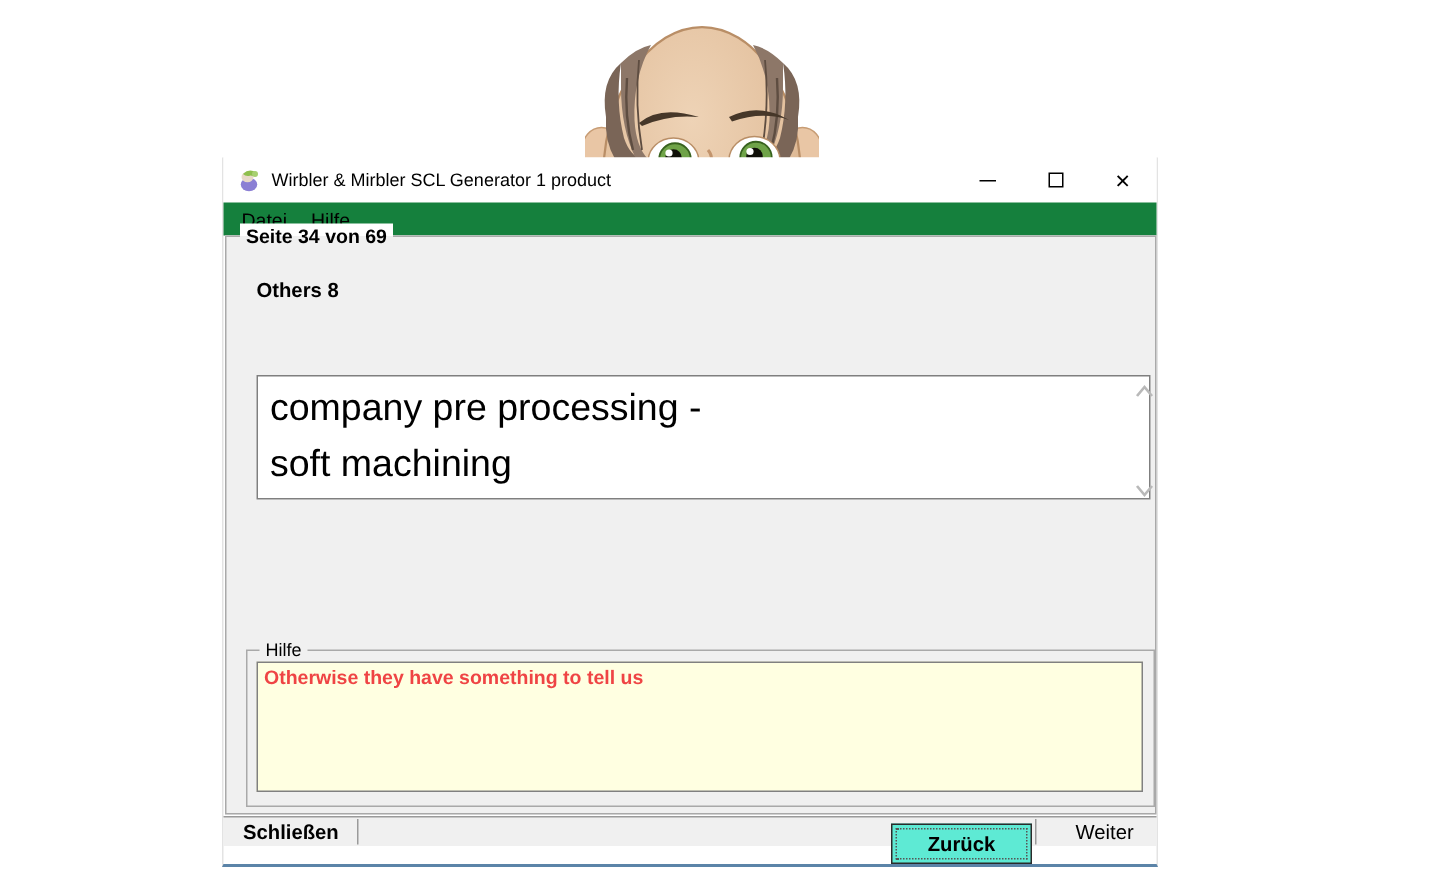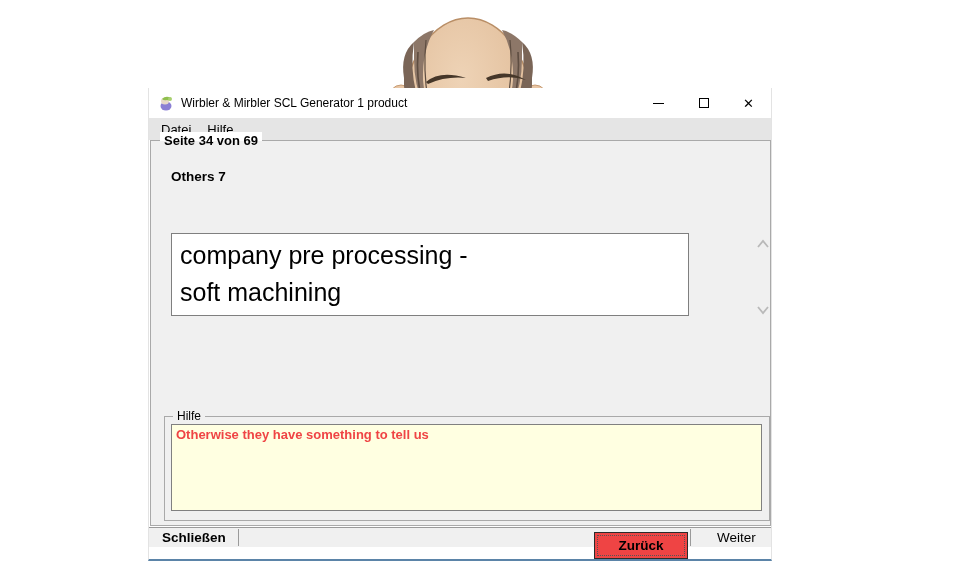--- a/index.html
+++ b/index.html
@@ -6,53 +6,53 @@
   html,body { width:957px; height:585px; background:#ffffff; overflow:hidden;
               font-family:"Liberation Sans", sans-serif; }
   .stage { position:relative; width:957px; height:585px; background:#fff; }
 
   
   .peek-head { position:absolute; left:390px; top:8px; width:156px; height:98px;
                overflow:hidden; z-index:1; }
   .peek-shoes { position:absolute; left:424px; top:578px; width:100px; height:7px; z-index:1; }
 
   
-  .app-window { position:absolute; left:148px; top:88px; width:624px; height:473px;
+  .app-window { position:absolute; left:148px; top:105px; width:624px; height:473px;
                 background:#ffffff; z-index:2;
                 border-left:1px solid #e3e3e3; border-right:1px solid #e3e3e3;
                 border-bottom:2px solid #5b84a8;padding-left:28px; }
 
   
   .titlebar { position:absolute; left:0; top:0; right:0; height:30px; background:#fff;
               display:flex; align-items:center; }
   .app-icon { width:16px; height:16px; margin-left:9px; flex:0 0 auto; }
   .title-text { margin-left:7px; font-size:12px; color:#000; white-space:nowrap; }
   .win-controls { position:absolute; right:0; top:0; height:30px; display:flex; }
   .win-btn { width:45px; height:30px; display:flex; align-items:center; justify-content:center;
              color:#000; cursor:default; }
   .glyph-min { width:11px; height:0; border-top:1px solid #000; display:block; }
   .glyph-max { width:10px; height:10px; border:1px solid #000; display:block; }
   .glyph-close { font-size:13px; line-height:1; }
 
   
-  .menubar { position:absolute; left:0; top:30px; right:0; height:22px; background:#e5e5e5;
+  .menubar { position:absolute; left:0; top:30px; right:0; height:22px; background:#15803d;
              display:flex; align-items:center; font-size:13px; color:#000; }
   .menu-item { padding:2px 6px; margin-left:4px; }
   .menu-item:first-child { margin-left:6px; }
 
   
   .main-group { position:absolute; left:1px; top:52px; width:621px; height:386px;
                 background:#f0f0f0; border:1px solid #a9a9a9; }
   .main-legend { position:absolute; left:9px; top:-9px; padding:0 4px;
                  font-size:13px; font-weight:bold; color:#000;
                  background:linear-gradient(to bottom, #ffffff 50%, #f0f0f0 50%);
                  line-height:17px; }
   .others-label { position:absolute; left:20px; top:28px; font-size:13.5px; font-weight:bold; color:#000; }
 
-  .content-box { position:absolute; left:20px; top:92px; width:518px; height:83px;
+  .content-box { position:absolute; left:20px; top:92px; width:596px; height:83px;
                  background:#ffffff; border:1px solid #7f7f7f;
                  font-size:25px; color:#000; padding:3px 8px; line-height:37px;
                  white-space:pre-line; overflow:hidden; }
   .scroll-arrow { position:absolute; left:604px; width:16px; height:14px; color:#b9b9b9; }
   .scroll-up { top:96px; }
   .scroll-down { top:162px; }
 
   
   .help-group { position:absolute; left:13px; top:275px; width:606px; height:105px;
                 border:1px solid #a9a9a9; background:#f0f0f0; }
@@ -65,21 +65,21 @@
   
   .button-bar { position:absolute; left:0; right:0; top:439px; height:20px;
                 background:#f0f0f0; border-top:1px solid #9a9a9a; }
   .accel::first-letter { text-decoration:underline; }
   .btn-close { position:absolute; left:13px; top:0; height:100%; display:flex; align-items:center;
                font-size:13.5px; font-weight:bold; color:#000; }
   .bar-sep { position:absolute; top:1px; bottom:1px; width:1px; background:#9a9a9a; }
   .sep-1 { left:89px; }
   .sep-2 { left:541px; }
   .btn-back { position:absolute; left:445px; top:4px; width:94px; height:27px;
-              background:#ef4444; border:1px solid #2b2b2b;
+              background:#5eead4; border:1px solid #2b2b2b;
               display:flex; align-items:center; justify-content:center;
               font-size:13.5px; font-weight:bold; color:#000;
               font-family:"Liberation Sans", sans-serif; }
   .btn-back .focus-dots { position:absolute; left:2px; top:2px; right:2px; bottom:2px;
               border:1px dotted #555; pointer-events:none; }
   .btn-next { position:absolute; left:568px; top:0; height:100%; display:flex; align-items:center;
               font-size:13.5px; font-weight:normal; color:#000; }
 </style>
 </head>
 <body>
@@ -155,21 +155,21 @@
     </div>
 
     <div class="menubar">
       <span class="menu-item">Datei</span>
       <span class="menu-item">Hilfe</span>
     </div>
 
     <div class="main-group">
       <span class="main-legend">Seite 34 von 69</span>
 
-      <span class="others-label">Others 7</span>
+      <span class="others-label">Others 8</span>
 
       <div class="content-box">company pre processing -
 soft machining</div>
 
       <svg class="scroll-arrow scroll-up" viewBox="0 0 16 14">
         <polyline points="3,10 8,4 13,10" fill="none" stroke="#b9b9b9" stroke-width="1.8"></polyline>
       </svg>
       <svg class="scroll-arrow scroll-down" viewBox="0 0 16 14">
         <polyline points="3,4 8,10 13,4" fill="none" stroke="#b9b9b9" stroke-width="1.8"></polyline>
       </svg>

